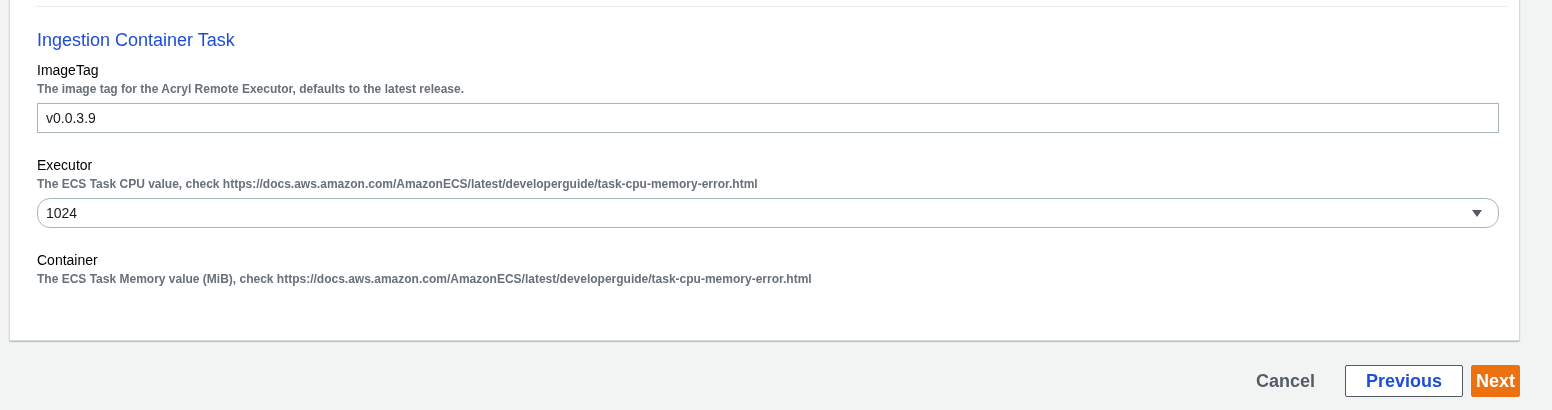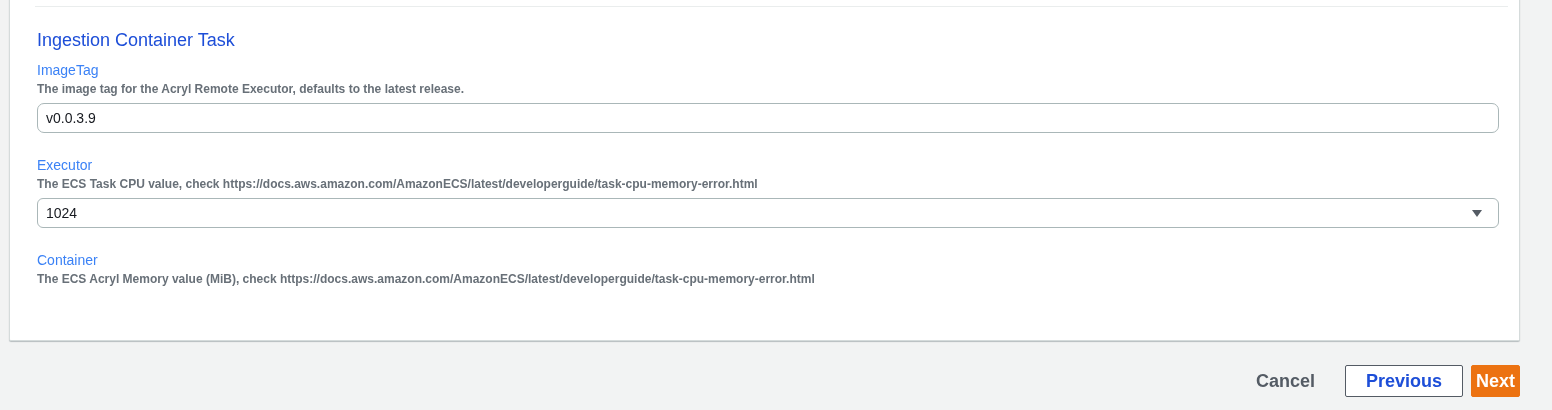--- a/index.html
+++ b/index.html
@@ -32,51 +32,51 @@
     line-height: 22px;
     font-weight: 400;
     color: #1d4ed8;
   }
   .field { margin-top: 10px; }
   .field + .field { margin-top: 23px; }
   .field-label {
     font-size: 14px;
     line-height: 18px;
     font-weight: 400;
-    color: #3b82f6;
+    color: #000000;
   }
   .field-desc {
     margin-top: 2px;
     font-size: 12px;
     line-height: 16px;
     color: #687078;
     font-weight: bold;
   }
   .control { margin-top: 6px; }
   .text-input {
     display: block;
     width: 100%;
     height: 30px;
     border: 1px solid #aab7b8;
-    border-radius: 7px;
+    border-radius: 0;
     background: #ffffff;
     padding: 0 8px;
     font-family: "Liberation Sans", sans-serif;
     font-size: 14px;
     color: #16191f;
     outline: none;
   }
   .select {
     position: relative;
     display: flex;
     align-items: center;
     width: 100%;
     height: 30px;
     border: 1px solid #aab7b8;
-    border-radius: 6px;
+    border-radius: 13px;
     background: #ffffff;
     padding: 0 30px 0 8px;
     font-size: 14px;
     color: #16191f;
     cursor: pointer;
   }
   .caret {
     position: absolute;
     right: 16px;
     top: 50%;
@@ -148,21 +148,21 @@
     <div class="control">
       <div class="select">
         <span>1024</span>
         <span class="caret"></span>
       </div>
     </div>
   </div>
 
   <div class="field">
     <div class="field-label">Container</div>
-    <div class="field-desc">The ECS Acryl Memory value (MiB), check https://docs.aws.amazon.com/AmazonECS/latest/developerguide/task-cpu-memory-error.html</div>
+    <div class="field-desc">The ECS Task Memory value (MiB), check https://docs.aws.amazon.com/AmazonECS/latest/developerguide/task-cpu-memory-error.html</div>
   </div>
 </div>
 
 <div class="footer">
   <button class="btn btn-link">Cancel</button>
   <button class="btn btn-normal">Previous</button>
   <button class="btn btn-primary">Next</button>
 </div>
 
 </body></html>

